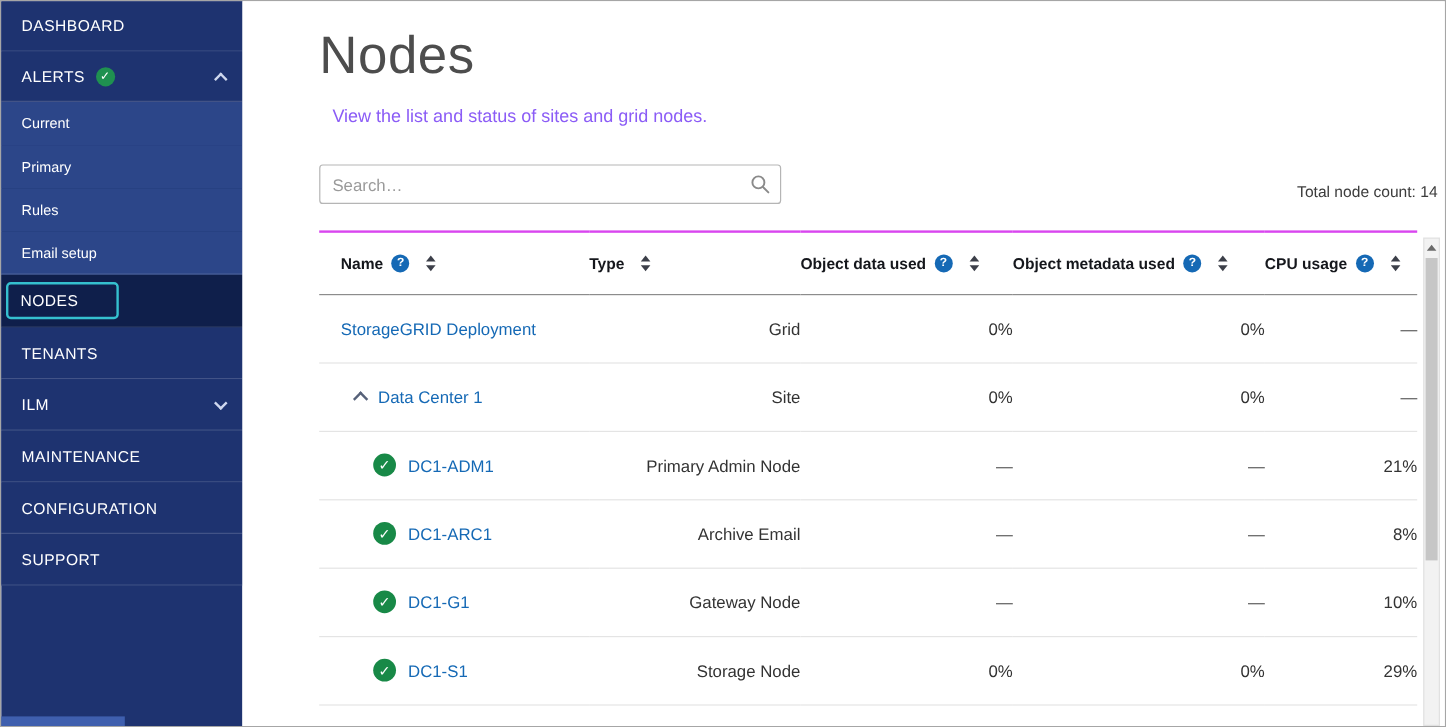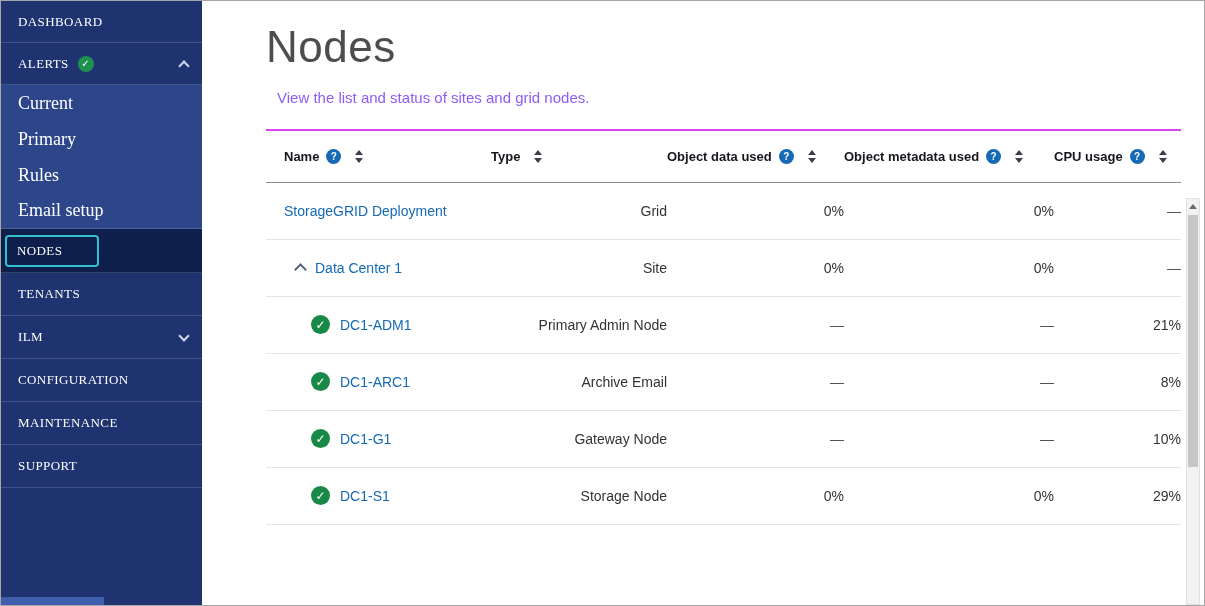--- a/index.html
+++ b/index.html
@@ -6,31 +6,31 @@
   html,body { margin:0; padding:0; background:#fff; }
   .app {
     width:1205px; height:606px; position:relative; display:flex; overflow:hidden;
     font-family:"Liberation Sans", sans-serif;
     border:1px solid #a6a6a6;
   }
 
   
   .sidebar {
     width:201px; flex-shrink:0; background:#1e3370; color:#fff;
-    display:flex; flex-direction:column; position:relative;font-family:Liberation Serif, serif;
+    display:flex; flex-direction:column; position:relative;
   }
   .nav-item {
     height:42px; display:flex; align-items:center; padding:0 14px 0 17px;
     font-size:13px; letter-spacing:.4px; background:#1e3370; cursor:pointer;
     border-bottom:1px solid rgba(255,255,255,.16);
   }
   .nav-item.mid { height:43px; }
   .nav-sub {
     height:36px; display:flex; align-items:center; padding:0 14px 0 17px;
-    font-size:18px; background:#2c4689; cursor:pointer;
+    font-size:12px; background:#2c4689; cursor:pointer;
   }
   .nav-item.selected {
     height:44px; background:#0f1f4b; padding:0 6px 0 4px;
   }
   .sel-box {
     border:2px solid #35c0cf; border-radius:4px; padding:6px 10px;
     display:inline-block; min-width:94px;
   }
   .badge-ok {
     width:16px; height:16px; border-radius:50%; background:#1f9150; color:#fff;
@@ -151,38 +151,48 @@
     <div class="nav-item mid">
       <span>TENANTS</span>
     </div>
 
     <div class="nav-item mid">
       <span>ILM</span>
       <span class="chev chev-down right"></span>
     </div>
 
     <div class="nav-item mid">
+      <span>MAINTENANCE</span>
+    </div>
+
+    <div class="nav-item mid">
       <span>CONFIGURATION</span>
-    </div>
-
-    <div class="nav-item mid">
-      <span>MAINTENANCE</span>
     </div>
 
     <div class="nav-item mid">
       <span>SUPPORT</span>
     </div>
 
     <div class="sidebar-bottom-strip"></div>
   </aside>
 
   <main class="main">
     <h1 class="page-title">Nodes</h1>
     <p class="page-subtitle">View the list and status of sites and grid nodes.</p>
 
+    <div class="search-row">
+      <div class="search-wrap">
+        <input class="search-input" type="text" placeholder="Search…" style="">
+        <svg class="search-icon" viewBox="0 0 17 17">
+          <circle cx="7" cy="7" r="5" fill="none" stroke="#8a8a8a" stroke-width="1.6"></circle>
+          <line x1="10.8" y1="10.8" x2="15.3" y2="15.3" stroke="#8a8a8a" stroke-width="1.6" stroke-linecap="round"></line>
+        </svg>
+      </div>
+      <div class="total-count">Total node count: 14</div>
+    </div>
 
     <div class="table-wrap">
       <table>
         <colgroup>
           <col style="width:225px">
             <col style="width:176px">
             <col style="width:177px">
             <col style="width:210px">
             <col>
         </colgroup>

